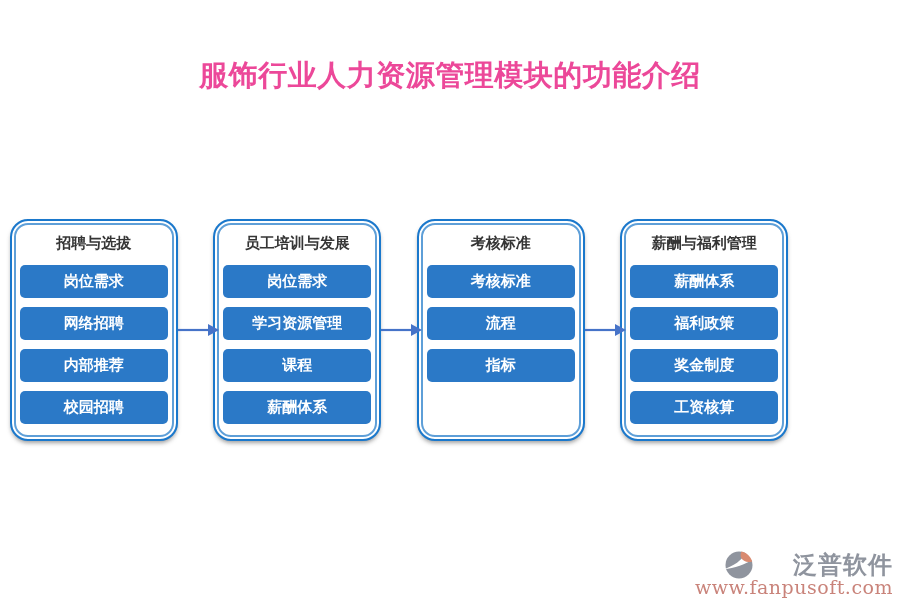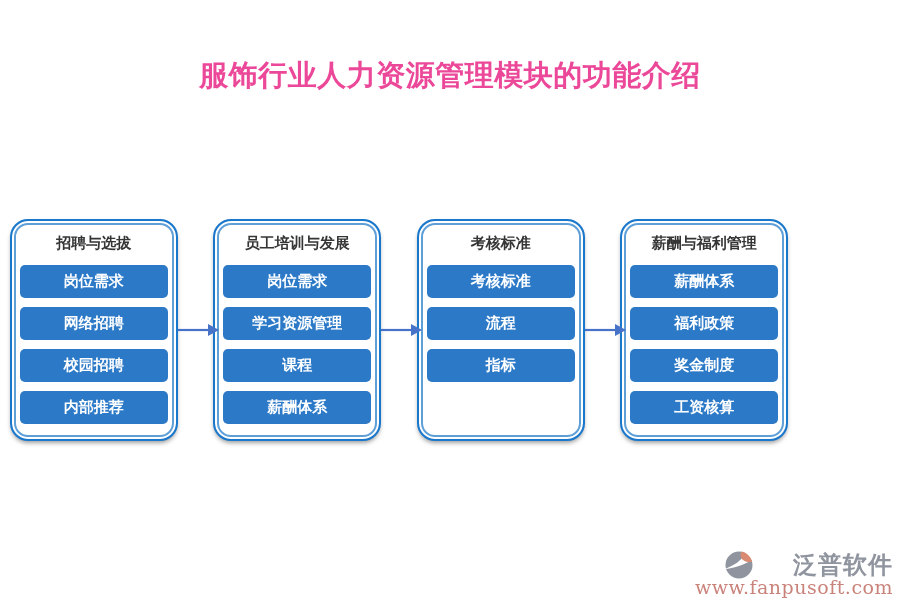--- a/index.html
+++ b/index.html
@@ -62,22 +62,22 @@
 <div class="stage">
 
   <div class="title">服饰行业人力资源管理模块的功能介绍</div>
 
   <div class="flow">
 
     <div class="card">
       <div class="card-header">招聘与选拔</div>
       <div class="card-item">岗位需求</div>
       <div class="card-item">网络招聘</div>
+      <div class="card-item">内部推荐</div>
       <div class="card-item">校园招聘</div>
-      <div class="card-item">内部推荐</div>
     </div>
 
     <div class="connector">
       <svg width="41" height="14" viewBox="0 0 41 14">
         <line x1="0" y1="7" x2="31" y2="7" stroke="#4673c8" stroke-width="2.2"></line>
         <path d="M30 1 L41 7 L30 13 Z" fill="#4673c8"></path>
       </svg>
     </div>
 
     <div class="card">

